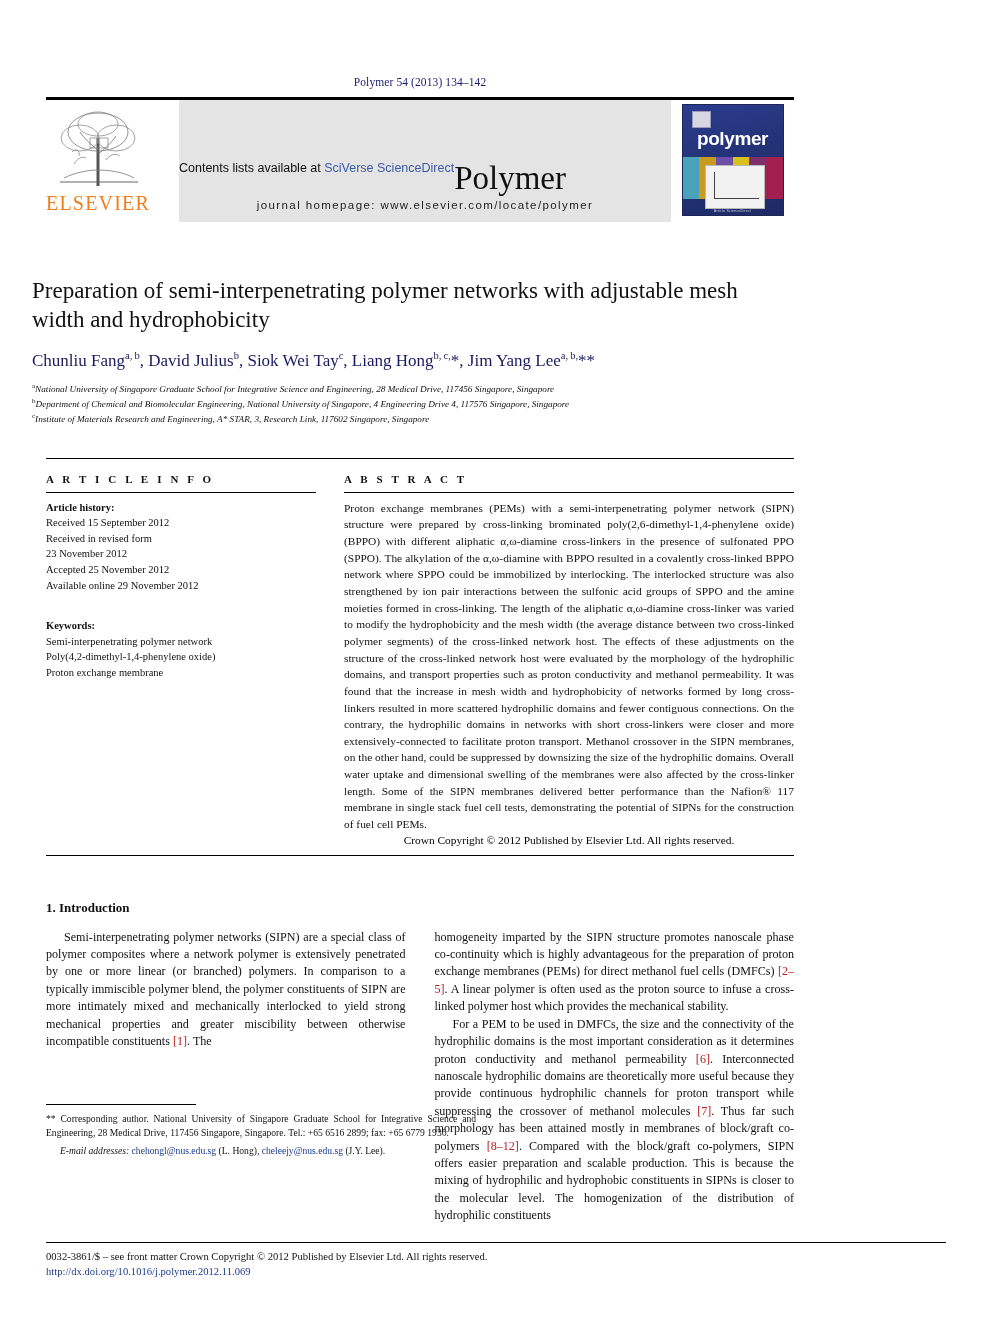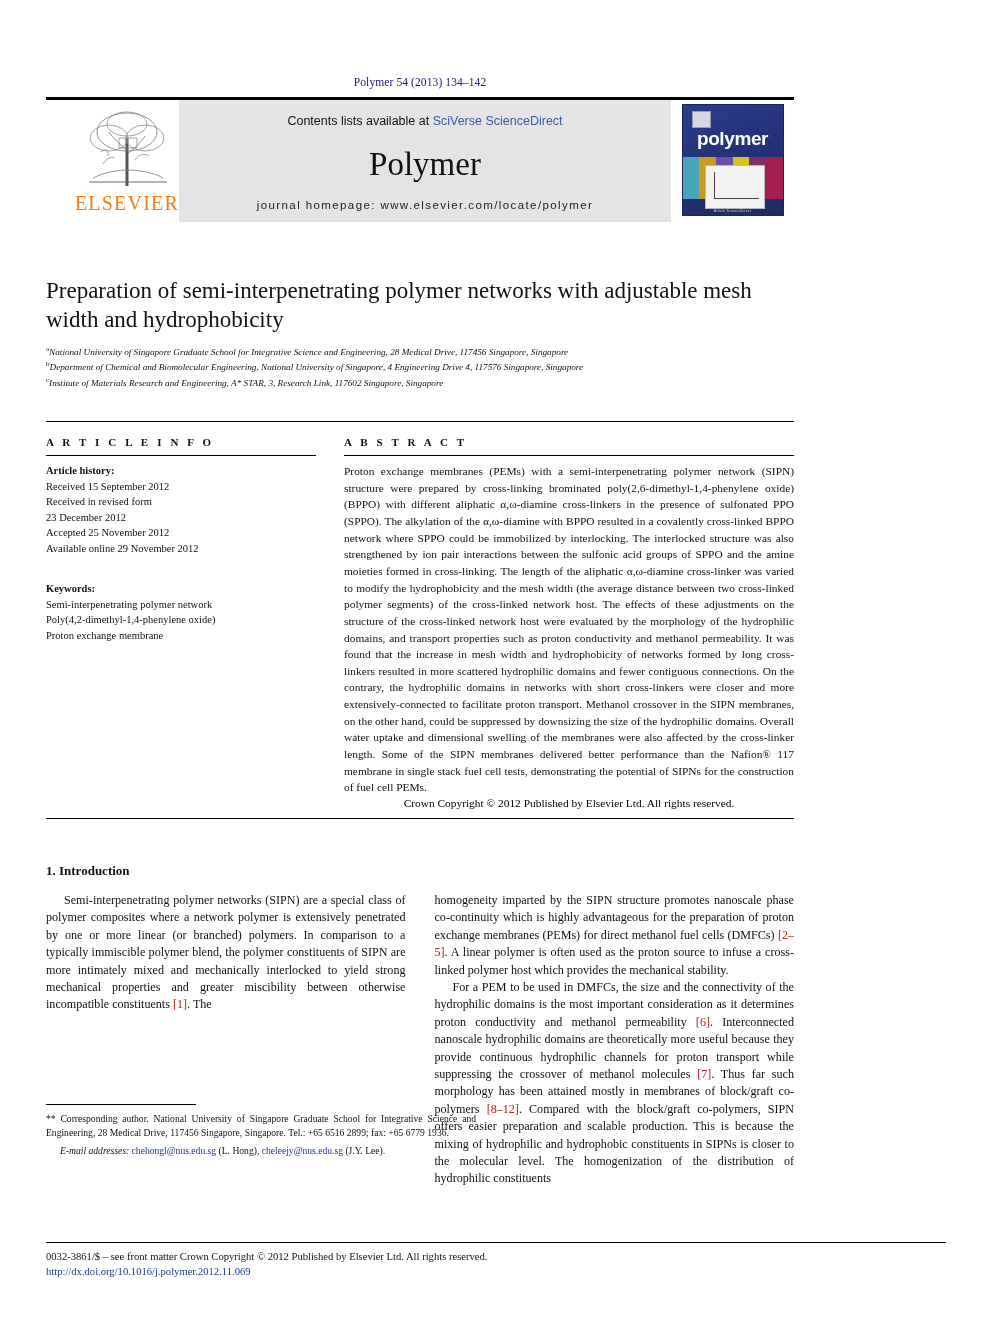--- a/index.html
+++ b/index.html
@@ -39,21 +39,21 @@
     display: flex;
     align-items: stretch;
     height: 122px;
   }
   .elsevier-box {
     width: 133px;
     flex: 0 0 133px;
     background: #ffffff;
     display: flex;
     flex-direction: column;
-    align-items: flex-end;
+    align-items: flex-start;
     justify-content: flex-start;
     padding-top: 8px;
     box-sizing: border-box;
   }
   .elsevier-tree {
     width: 104px;
     height: 84px;
     position: relative;
   }
   .elsevier-word {
@@ -63,21 +63,21 @@
     color: #F07D1A;
     font-weight: normal;
     line-height: 1;
     margin-top: 1px;
   }
   .contents-box {
     flex: 1 1 auto;
     background: #e4e4e4;
     position: relative;
     display: flex;
-    flex-direction: column;
+    flex-direction: row;
     align-items: center;
     justify-content: flex-start;
     padding-top: 14px;
     box-sizing: border-box;
   }
   .contents-line {
     font-family: "Liberation Sans", sans-serif;
     font-size: 12.5px;
     color: #111;
   }
@@ -164,21 +164,21 @@
     position: absolute;
     bottom: 2px; left: 0; right: 0;
     text-align: center;
     color: #c6cbe8;
     font-family: "Liberation Sans", sans-serif;
     font-size: 3.6px;
     letter-spacing: 0.2px;
   }
 
   
-  .title-block { margin: 54px 46px 0 46px; }
+  .title-block { margin: 54px 46px 0 32px; }
   .article-title {
     font-family: "Liberation Serif", serif;
     font-size: 23px;
     line-height: 1.28;
     color: #111;
     font-weight: normal;
     margin: 0;
   }
   .authors {
     font-family: "Liberation Serif", serif;
@@ -373,36 +373,37 @@
             <i style="background:#a31f4f"></i>
         </div>
         <div class="cover-inset"></div>
         <div class="cover-foot">Article ScienceDirect</div>
       </div>
     </div>
   </div>
 
   <div class="title-block">
     <h1 class="article-title">Preparation of semi-interpenetrating polymer networks with adjustable mesh width and hydrophobicity</h1>
+    <div class="authors">Chunliu Fang<sup>a, b</sup>, David Julius<sup>b</sup>, Siok Wei Tay<sup>c</sup>, Liang Hong<sup>b, c,</sup>*, Jim Yang Lee<sup>a, b,</sup>**</div>
     <div class="affils">
       <div class="affil"><sup>a</sup><span>National University of Singapore Graduate School for Integrative Science and Engineering, 28 Medical Drive, 117456 Singapore, Singapore</span></div>
       <div class="affil"><sup>b</sup><span>Department of Chemical and Biomolecular Engineering, National University of Singapore, 4 Engineering Drive 4, 117576 Singapore, Singapore</span></div>
       <div class="affil"><sup>c</sup><span>Institute of Materials Research and Engineering, A* STAR, 3, Research Link, 117602 Singapore, Singapore</span></div>
     </div>
   </div>
 
   <div class="infoblock">
     <div class="col-info">
       <div class="sec-label">A R T I C L E  I N F O</div>
       <div class="rule"></div>
       <div class="info-body">
         <div class="hdr">Article history:</div>
         <div>Received 15 September 2012</div>
         <div>Received in revised form</div>
-        <div>23 December 2012</div>
+        <div>23 November 2012</div>
         <div>Accepted 25 November 2012</div>
         <div>Available online 29 November 2012</div>
       </div>
       <div class="info-body kw-block">
         <div class="hdr">Keywords:</div>
         <div>Semi-interpenetrating polymer network</div>
         <div>Poly(4,2-dimethyl-1,4-phenylene oxide)</div>
         <div>Proton exchange membrane</div>
       </div>
     </div>

